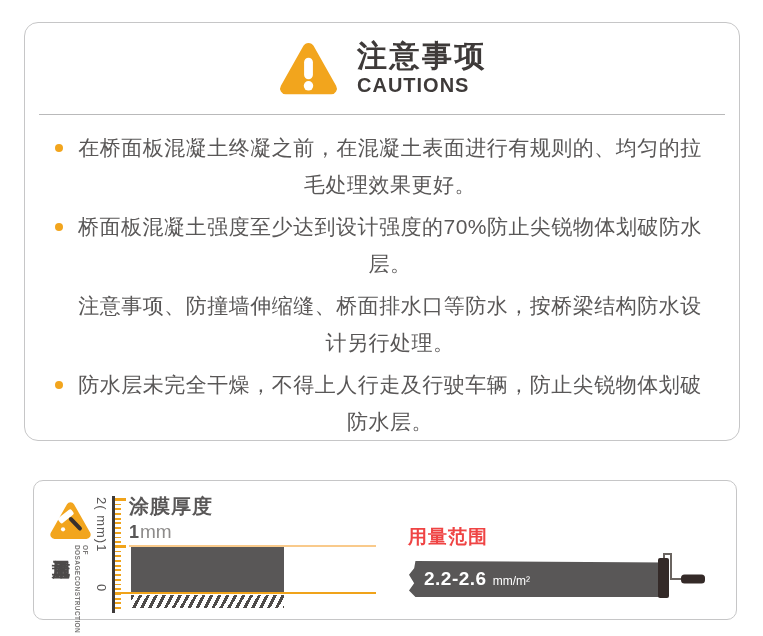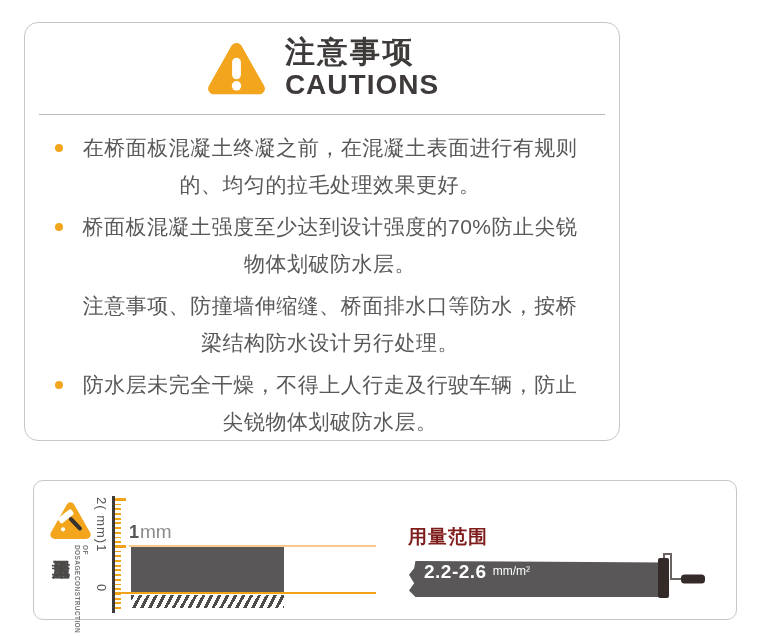--- a/index.html
+++ b/index.html
@@ -3,34 +3,34 @@
 <meta charset="utf-8">
 <style>
   html,body{margin:0;padding:0;}
   body{
     width:763px;height:636px;background:#ffffff;position:relative;overflow:hidden;
     font-family:"Liberation Sans","DejaVu Sans",sans-serif;
     -webkit-font-smoothing:antialiased;
   }
   
   .cautions-card{
-    position:absolute;left:24px;top:22px;width:596px;height:419px;
+    position:absolute;left:24px;top:22px;width:716px;height:419px;
     border:1.5px solid #c6c6c7;border-radius:14px;background:#fff;box-sizing:border-box;
   }
   .cautions-header{
     height:91px;margin:0 14px;border-bottom:1px solid #b9b9ba;
     display:flex;align-items:center;justify-content:center;gap:17px;
   }
   .warn-tri{width:63px;height:65px;flex:0 0 auto;}
   .cautions-title-block{display:flex;flex-direction:column;justify-content:center;}
   .cautions-title-cn{
     font-size:30px;font-weight:600;color:#3e3a39;letter-spacing:2.5px;line-height:1.05;
   }
   .cautions-title-en{
-    font-size:28px;font-weight:700;color:#3e3a39;letter-spacing:1px;margin-top:2px;
+    font-size:20px;font-weight:700;color:#3e3a39;letter-spacing:1px;margin-top:2px;
   }
   .cautions-list{padding:15px 34px 0 30px;}
   .caution-item{display:flex;gap:12px;margin-bottom:6px;text-align:center;}
   .caution-item .dot{
     width:8px;height:8px;border-radius:50%;background:#F2A51D;flex:0 0 auto;margin-top:14px;
   }
   .caution-item.no-bullet .dot{visibility:hidden;}
   .caution-item .txt{
     font-size:21px;line-height:1.74;color:#595757;letter-spacing:0.5px;
   }
@@ -67,25 +67,25 @@
   .mm-label{left:95px;top:40px;}
   .mm-label .v{font-size:18px;font-weight:700;color:#595757;}
   .mm-label .u{font-size:19px;color:#8d8b8a;margin-left:1px;}
   .line-1mm{left:95px;top:64px;width:247px;height:2px;background:#F9CA8B;}
   .coat-bar{left:97px;top:66px;width:153px;height:45px;background:#595757;}
   .line-0{left:81px;top:110.5px;width:261px;height:2.5px;background:#F0A31A;}
   .hatch{
     left:97px;top:114px;width:153px;height:13px;
     background:repeating-linear-gradient(118deg,#4d4a48 0 3px,#ffffff 3px 7px);
   }
-  .range-heading{left:374px;top:43px;font-size:19px;font-weight:700;color:#7f1d1d;letter-spacing:1px;}
+  .range-heading{left:374px;top:43px;font-size:19px;font-weight:700;color:#ef4444;letter-spacing:1px;}
   .swath{
     left:375px;top:80px;width:258px;height:36px;background:#595757;
     clip-path:polygon(2.5% 0,100% 4%,100% 100%,2.5% 100%,0% 82%,2% 62%,0% 38%,2% 20%);
-    display:flex;padding-left:15px;box-sizing:border-box;
+    display:flex;align-items:center;padding-left:15px;box-sizing:border-box;
   }
   .swath .v{font-size:19px;font-weight:700;color:#ffffff;letter-spacing:0.5px;}
   .swath .u{font-size:12px;color:#ffffff;margin-left:6px;margin-top:3px;}
   .roller-assy{left:621px;top:71px;width:56px;height:50px;}
 </style>
 </head>
 <body>
 
 <div class="cautions-card">
 
@@ -137,20 +137,21 @@
   </div>
 
   <div class="abs axis-label axis-top">2( mm)1</div>
   <div class="abs axis-label axis-zero">0</div>
   <div class="abs ruler-line"></div>
   <div class="abs tick-strip"></div>
   <div class="abs tick-major tick-2"></div>
   <div class="abs tick-major tick-1"></div>
   <div class="abs tick-major tick-0"></div>
 
+  <div class="abs thickness-title">涂膜厚度</div>
   <div class="abs mm-label">
     <span class="v">1</span><span class="u">mm</span>
   </div>
   <div class="abs line-1mm"></div>
   <div class="abs coat-bar"></div>
   <div class="abs line-0"></div>
   <div class="abs hatch"></div>
 
   <div class="abs range-heading">用量范围</div>
   <div class="abs swath">

